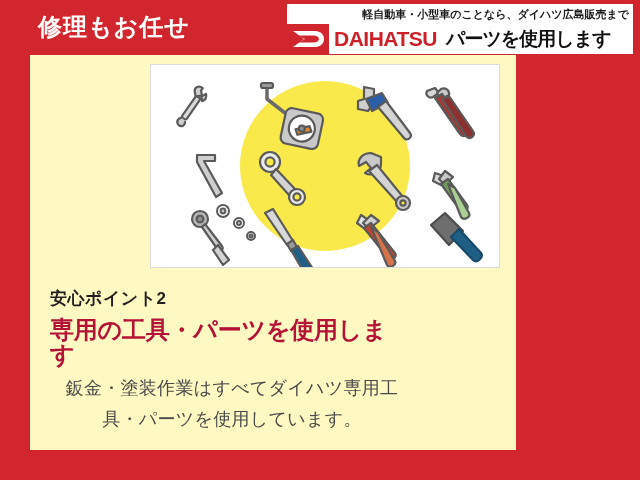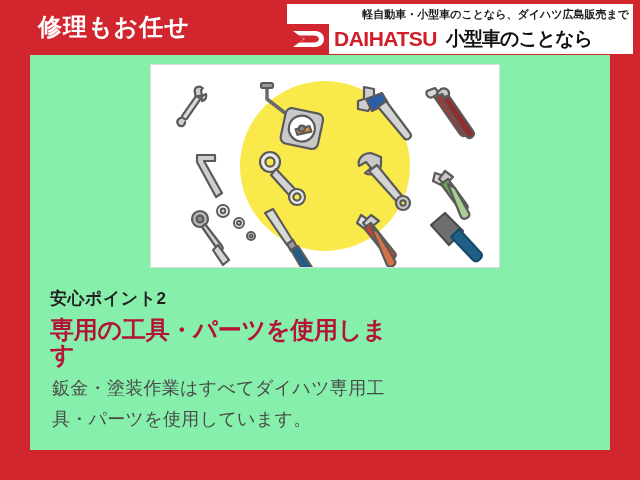--- a/index.html
+++ b/index.html
@@ -96,23 +96,23 @@
     margin-left: 9px;
     white-space: nowrap;
     flex: 0 0 auto;
   }
 
   
   #panel {
     position: absolute;
     left: 30px;
     top: 55px;
-    width: 580px;
+    width: 486px;
     height: 395px;
-    background: #86efac;
+    background: #fef9c3;
   }
 
   
   #illustration-box {
     position: absolute;
     left: 120px;
     top: 9px;
     width: 350px;
     height: 204px;
     background: #ffffff;
@@ -145,20 +145,21 @@
   }
   #body-text {
     position: absolute;
     left: 22px;
     top: 318px;
     width: 360px;
     font-size: 18px;
     color: #4a4a4a;
     line-height: 31px;
     letter-spacing: 0.3px;
+    text-align: center;
   }
 </style>
 </head>
 <body>
 
 <div id="page">
 
   <div id="header">
 
     <div id="header-title">修理もお任せ</div>
@@ -171,21 +172,21 @@
 
         <div id="logo-emblem">
           <svg width="34" height="22" viewBox="0 0 34 22" aria-hidden="true">
             <path d="M2 3 L24 3 C30 3 33 7 33 11 C33 15 30 19 24 19 L2 19 L13 11 Z" fill="#ffffff"></path>
             <path d="M7 7.5 L22 7.5 C26 7.5 28 9.3 28 11 C28 12.7 26 14.5 22 14.5 L7 14.5 L14 11 Z" fill="#d2262e"></path>
           </svg>
         </div>
 
         <div id="logo-wordmark">DAIHATSU</div>
 
-        <div id="dealer-name">小型車のことなら</div>
+        <div id="dealer-name">パーツを使用します</div>
       </div>
     </div>
   </div>
 
   <div id="panel">
 
     <div id="illustration-box">
       <svg width="348" height="202" viewBox="0 0 348 202" aria-hidden="true">
 
         <circle cx="174" cy="101" r="85" fill="#fae94a"></circle>

